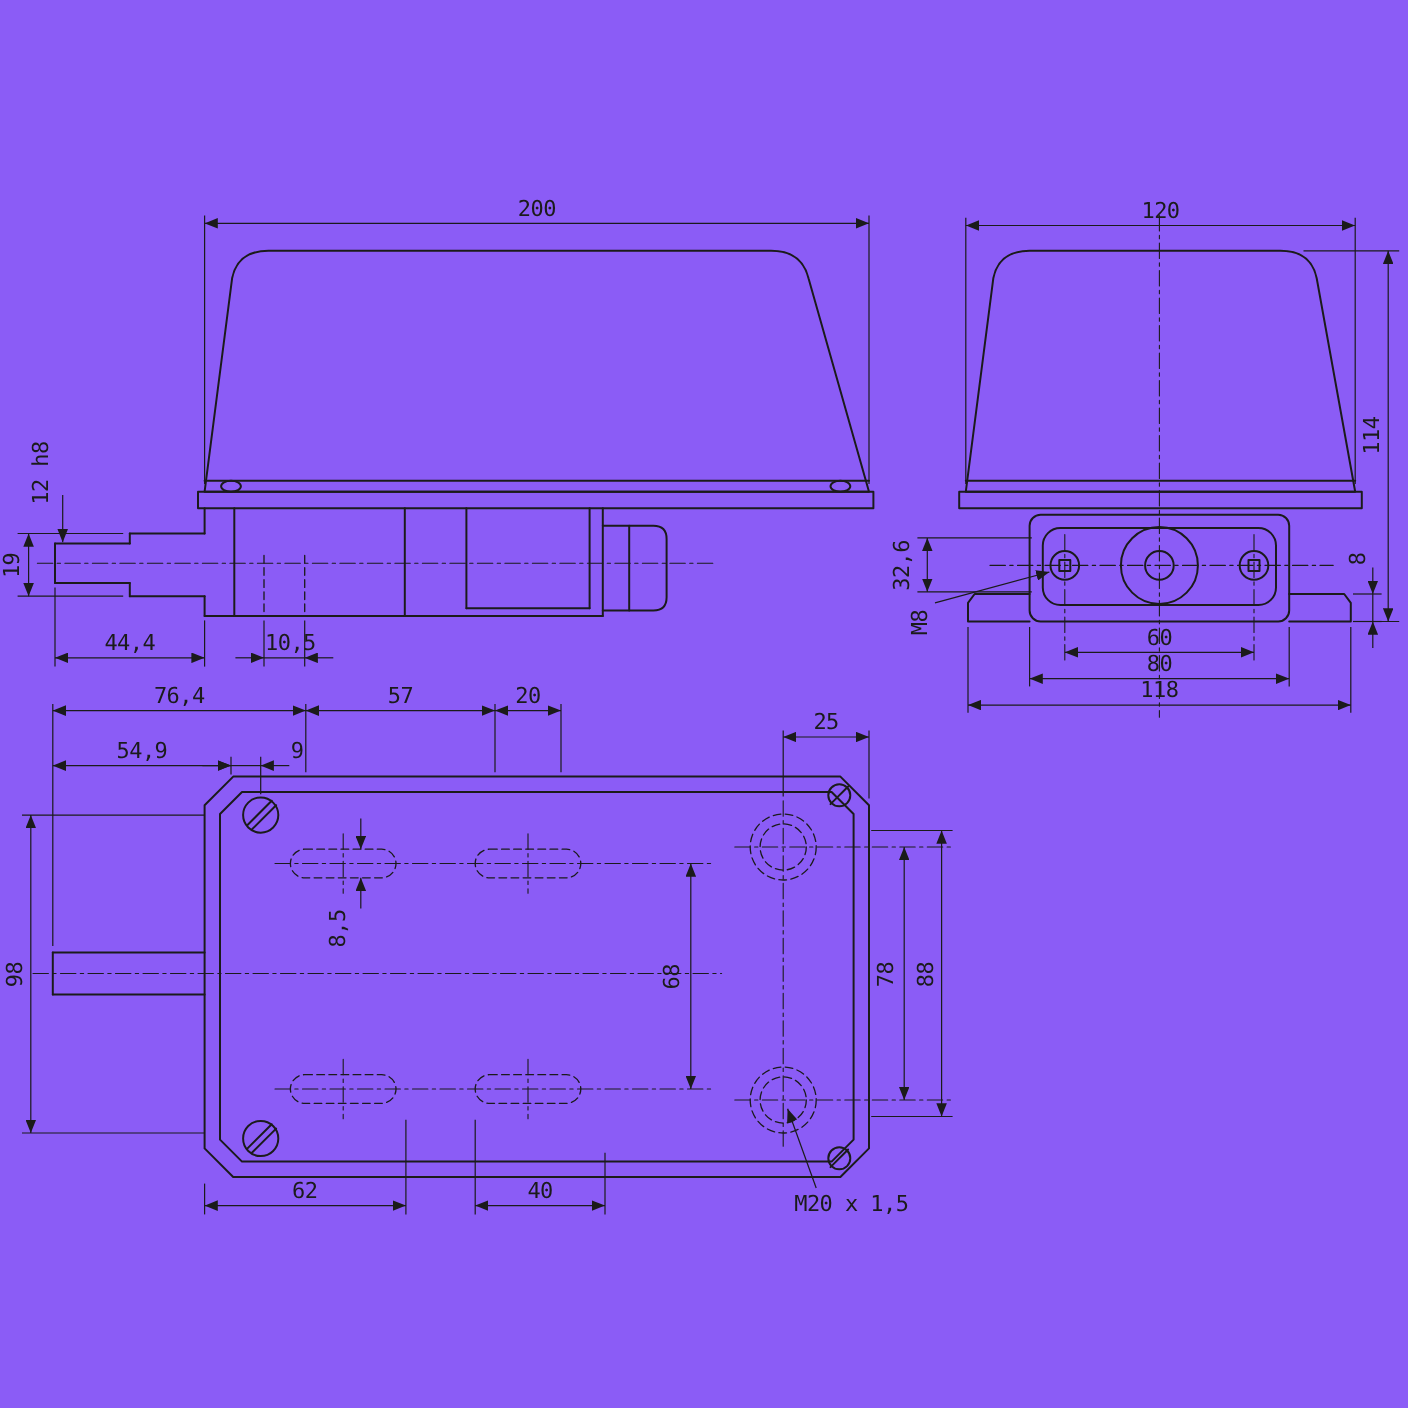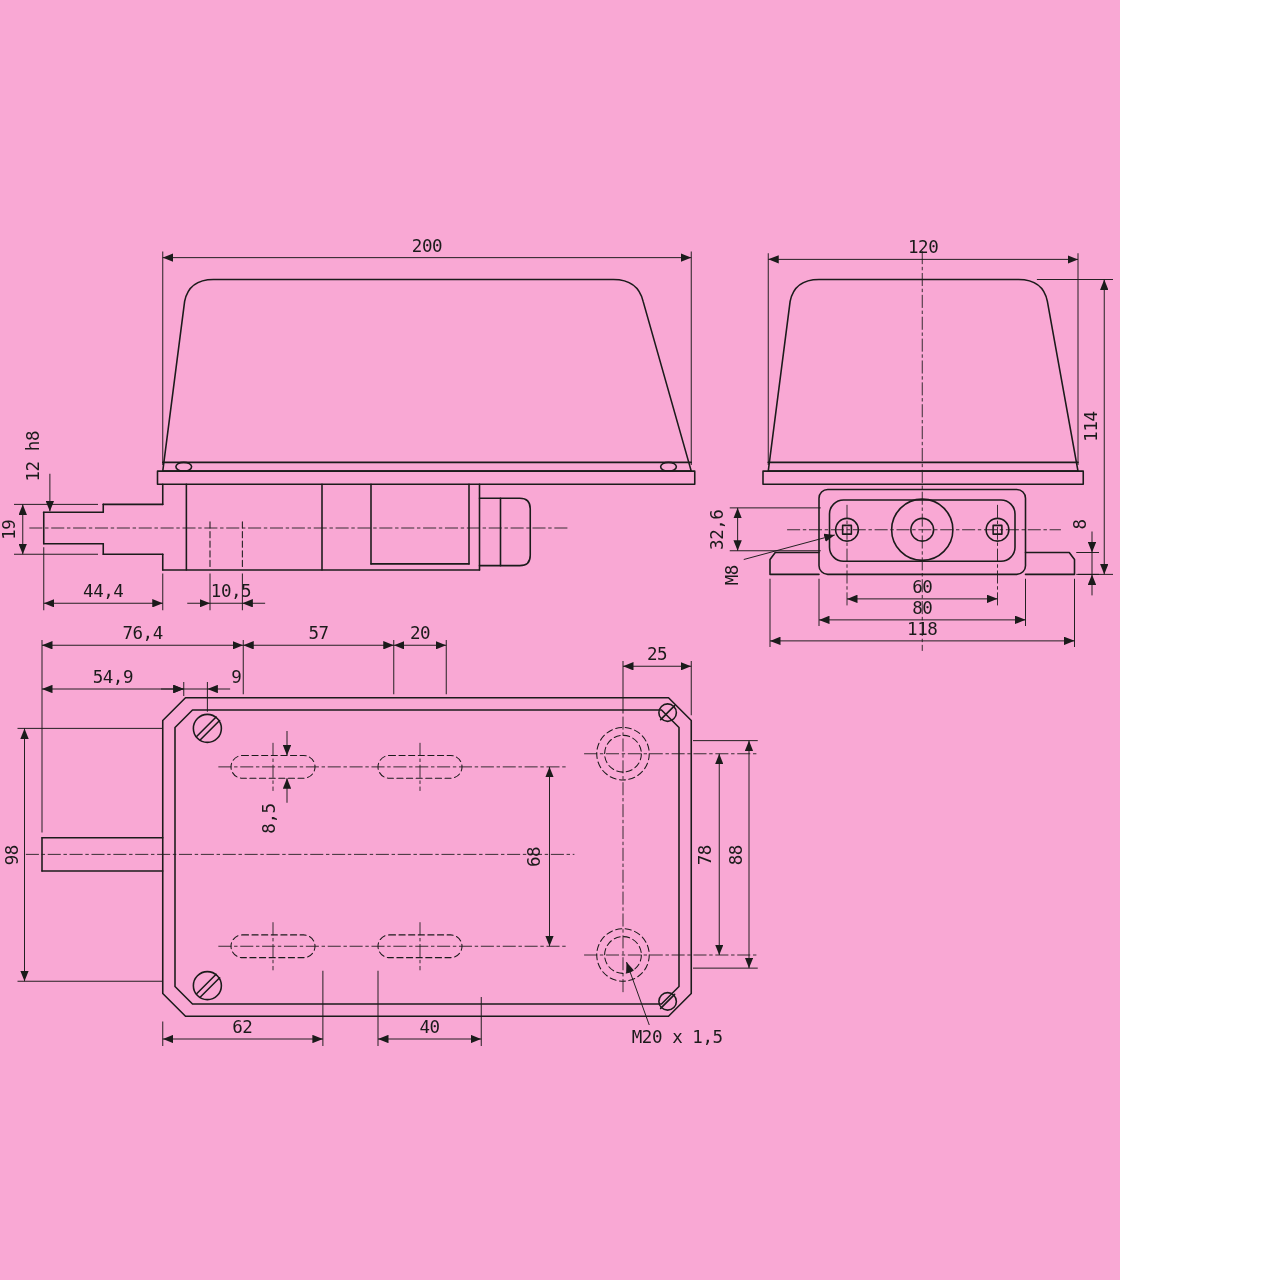--- a/index.html
+++ b/index.html
@@ -1,16 +1,16 @@
 <!DOCTYPE html>
 <html><head>
 <meta charset="utf-8">
 <style>
   html,body{margin:0;padding:0;background:#ffffff;}
-  .canvas{width:1120px;height:1280px;background:#f9a8d4;position:relative;overflow:hidden;}
+  .canvas{width:1280px;height:1280px;background:#8b5cf6;position:relative;overflow:hidden;}
   svg{display:block;width:100%;height:100%;}
   .obj path,.obj line,.obj rect,.obj circle,.obj ellipse{
     fill:none;stroke:#1b1b1b;stroke-width:1.8;stroke-linejoin:round;stroke-linecap:round;}
   .dim line,.dim path{fill:none;stroke:#1b1b1b;stroke-width:1.1;}
   .cl{stroke:#1b1b1b !important;stroke-width:1 !important;stroke-dasharray:14 4 3 4;}
   .hid{stroke:#1b1b1b !important;stroke-width:1.2 !important;stroke-dasharray:7 4;}
   .dim-label{font-family:"DejaVu Sans Mono","Liberation Mono",monospace;font-size:20px;fill:#1b1b1b;letter-spacing:-0.5px;}
 </style>
 </head>
 <body>

